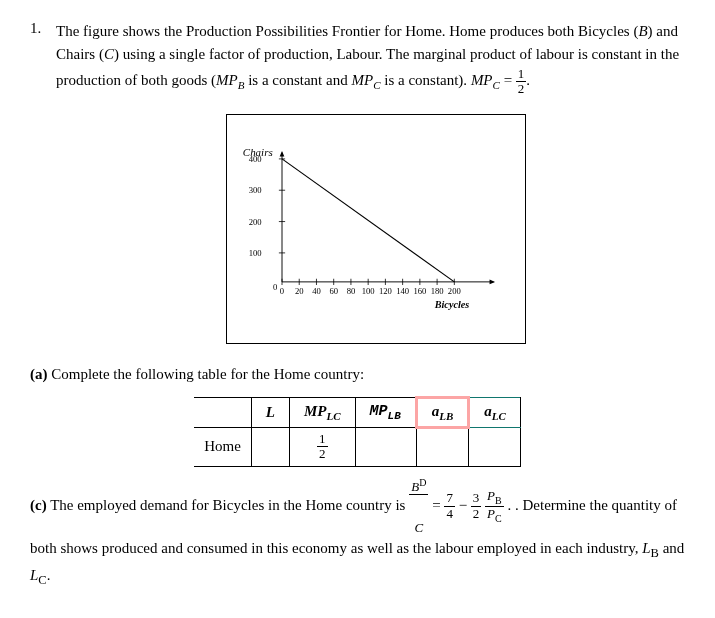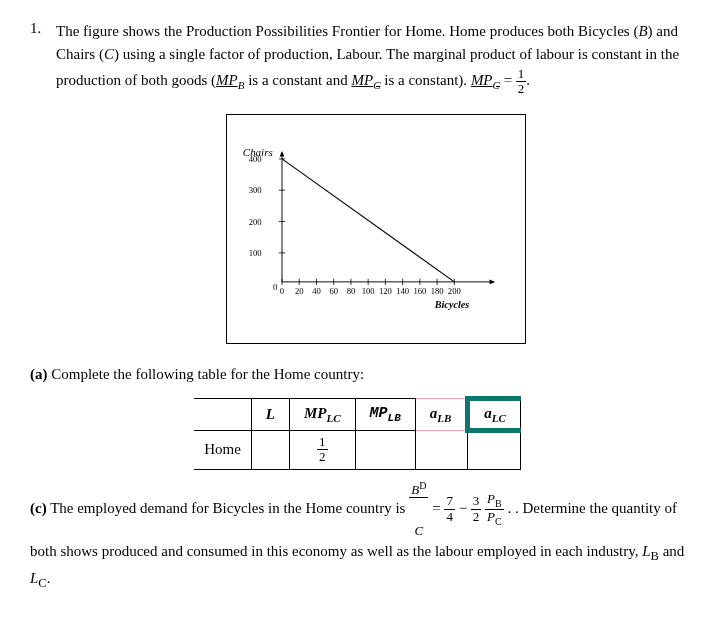--- a/index.html
+++ b/index.html
@@ -88,21 +88,20 @@
       font-size: 13px;
       line-height: 1.1;
     }
     .frac .num { border-bottom: 1px solid #000; padding: 0 2px; }
     .frac .den { padding: 0 2px; }
 
     .sub { vertical-align: sub; font-size: 11px; }
 
     .math-inline {
       font-style: italic;
-      text-decoration: underline;
     }
 
     .parts-section {
       margin-top: 14px;
     }
     .part-row {
       margin-bottom: 6px;
       line-height: 1.6;
     }
   </style>
@@ -200,24 +199,24 @@
         <thead>
           <tr class="header-row">
             <th style="border:none; border-bottom:1px solid #000; border-top:1px solid #000;"></th>
             <th style="border-left:1px solid #000; border-bottom:1px solid #000; border-top:1px solid #000;"><em>L</em></th>
             <th style="border:1px solid #000;">
               <em>MP</em><span style="font-style:italic;font-size:11px;vertical-align:sub;">LC</span>
             </th>
             <th style="border:1px solid #000;font-family:Liberation Mono, monospace;">
               <em>MP</em><span style="font-style:italic;font-size:11px;vertical-align:sub;">LB</span>
             </th>
-            <th style="border:1px solid #fca5a5;">
+            <th style="border:3px solid #fca5a5;">
               <em>a</em><span style="font-style:italic;font-size:11px;vertical-align:sub;">LB</span>
             </th>
-            <th style="border:5px solid #0f766e; border-right:1px solid #000;">
+            <th style="border:1px solid #0f766e; border-right:1px solid #000;">
               <em>a</em><span style="font-style:italic;font-size:11px;vertical-align:sub;">LC</span>
             </th>
           </tr>
         </thead>
         <tbody>
           <tr>
             <td class="row-label" style="border:none; border-bottom:1px solid #000;">Home</td>
             <td style="border-left:1px solid #000; border-bottom:1px solid #000;"></td>
             <td style="border:1px solid #000;">
               <span class="frac">

